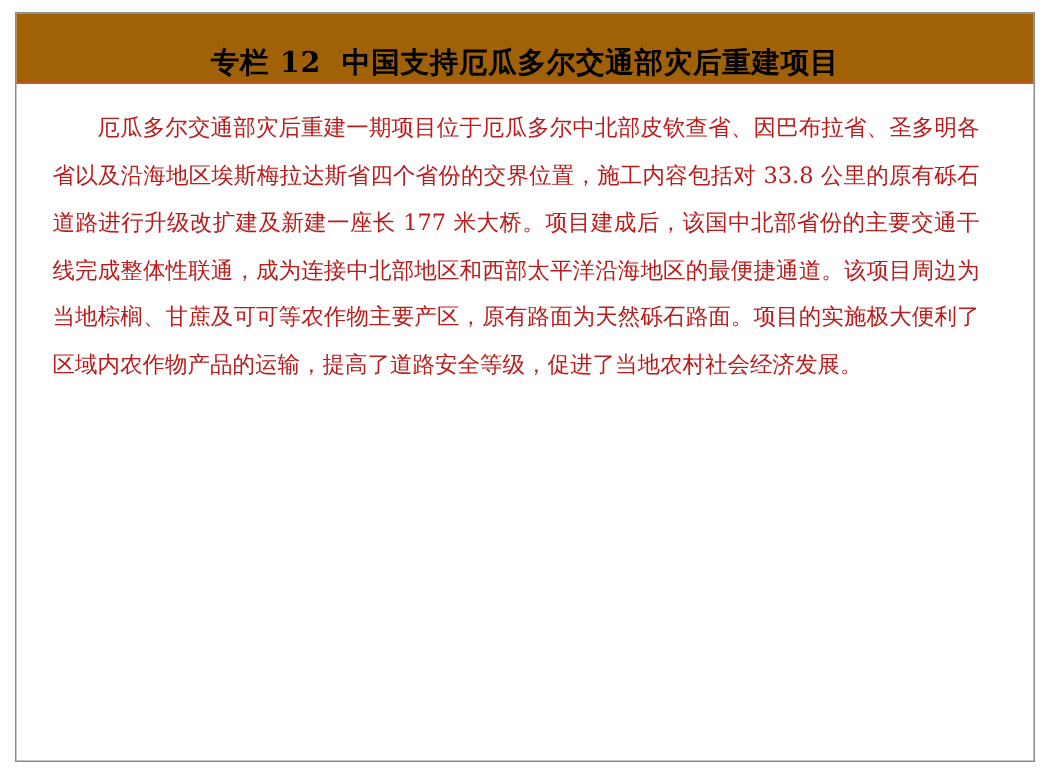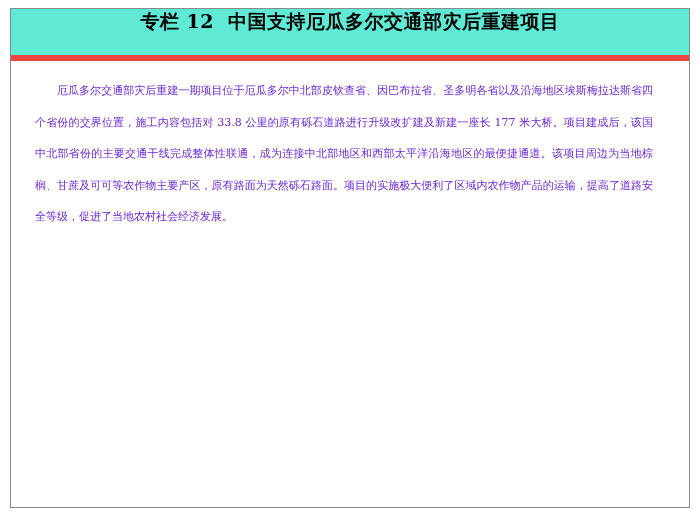--- a/index.html
+++ b/index.html
@@ -20,47 +20,47 @@
     height: 500px;
     box-sizing: border-box;
     border: 1px solid #8a8a8a;
     background: #ffffff;
     display: flex;
     flex-direction: column;
   }
   .box-header {
     height: 46px;
     flex: 0 0 46px;
-    background: #5eead4;
-    border-bottom: 6px solid #ef4444;
+    background: #a16207;
+    border-bottom: 1px solid #ef4444;
     display: flex;
-    align-items: flex-start;
+    align-items: flex-end;
     justify-content: center;
   }
   .box-title {
     font-size: 19px;
     font-weight: bold;
     color: #000000;
     letter-spacing: 0.5px;
     white-space: nowrap;
   }
   .box-title .title-num {
     margin-right: 14px;
   }
   .box-body {
     flex: 1 1 auto;
     padding: 14px 24px 10px 24px;
     box-sizing: border-box;
     overflow: hidden;
   }
   p.para {
     margin: 0 12px 0 0;
-    font-size: 11px;
+    font-size: 15px;
     line-height: 31.5px;
-    color: #6d28d9;
+    color: #b91c1c;
     text-align: justify;
     text-justify: inter-ideograph;
     text-indent: 2em;
     letter-spacing: 0px;
   }
   p.para + p.para {
     margin-top: 0px;
   }
 </style>
 </head>

